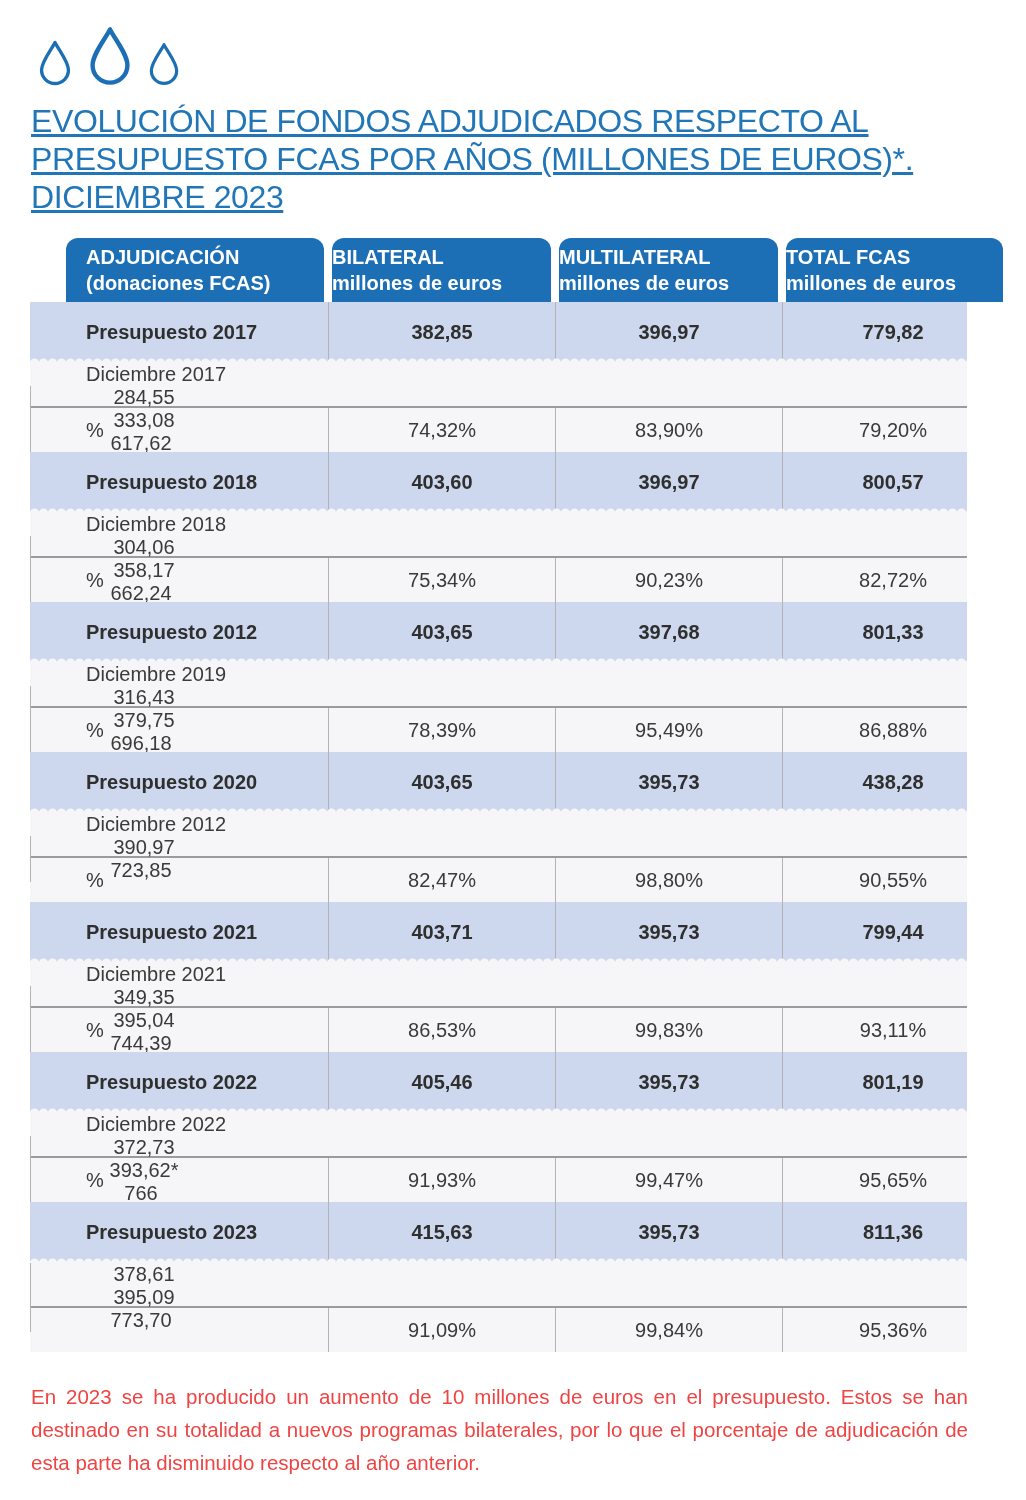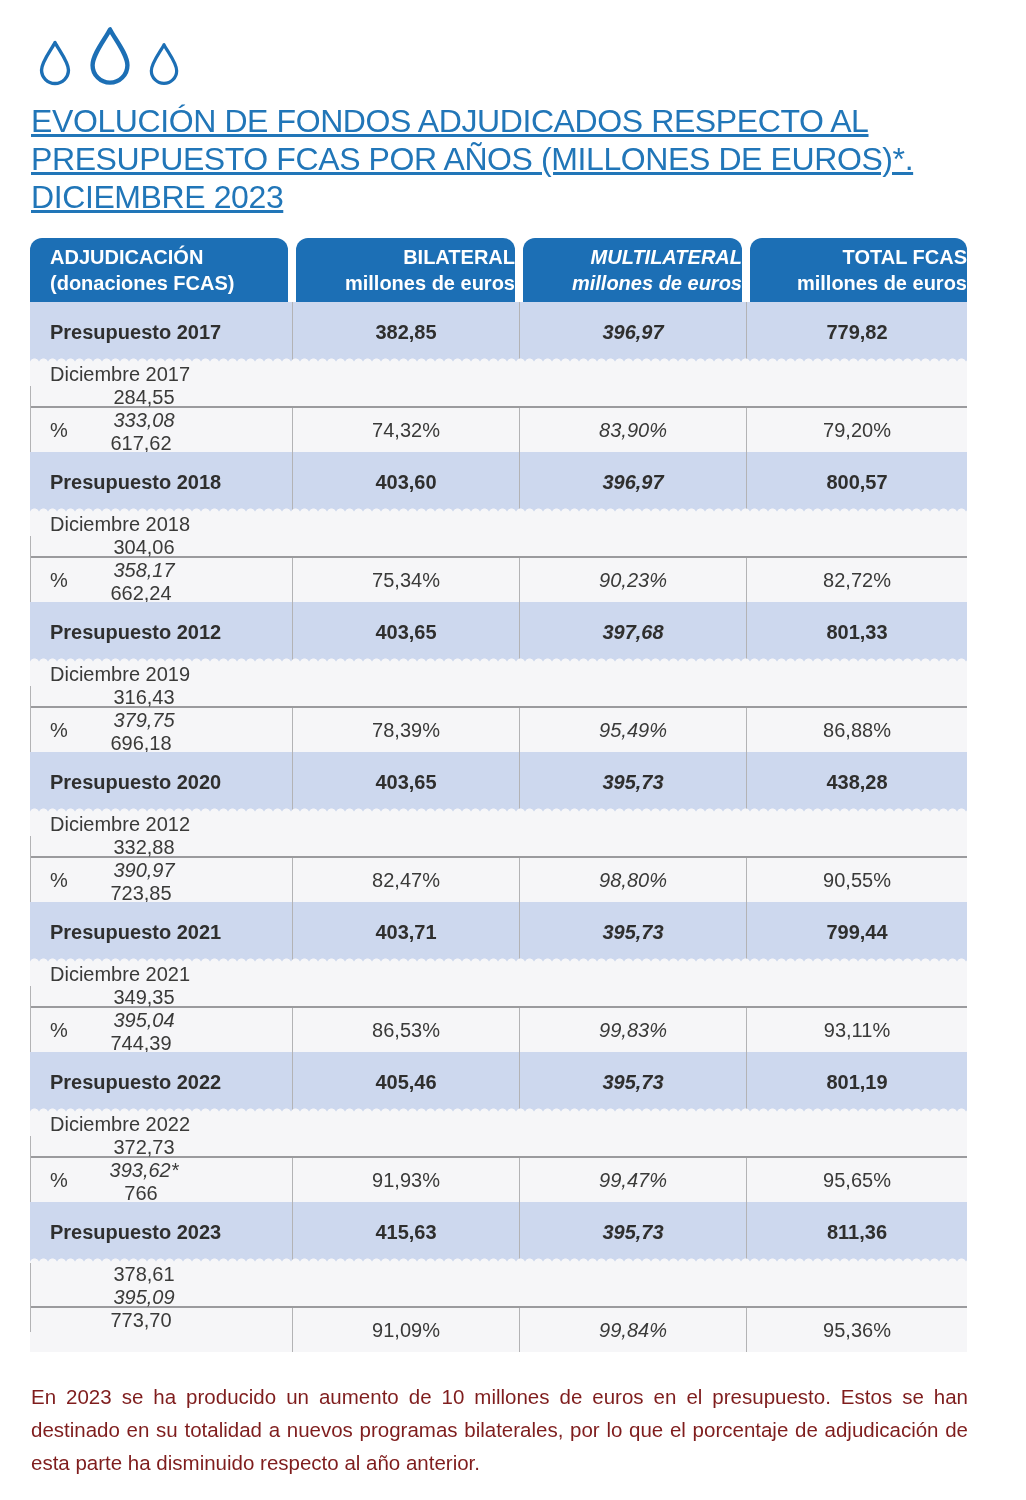--- a/index.html
+++ b/index.html
@@ -36,38 +36,38 @@
     letter-spacing:-0.4px;
     color:var(--title-blue);
     white-space:pre-line;
     text-decoration:underline;
   }
 
   
   .ftable{margin:22px 0 0 30px;width:937px;}
   .trow{display:flex;width:100%;}
   .td,.th{flex:0 0 auto;}
-  .c1{width:262px;}
+  .c1{width:262px;margin-left:36px;}
   .c2{width:227px;}
-  .c3{width:227px;font-style:italic;}
+  .c3{width:227px;}
   .c4{width:221px;}
 
   .thead{height:64px;}
   .th{height:64px;}
   .pill{
     background:var(--blue);
     border-radius:12px 12px 0 0;
     height:100%;
     margin:0 4px;
     color:#ffffff;
     font-weight:700;
     font-size:20px;
     line-height:26px;
     display:flex;flex-direction:column;justify-content:center;
-    text-align:right;
+    text-align:left;
   }
   .th.c1 .pill{margin-left:0;text-align:left;padding-left:20px;}
   .th.c4 .pill{margin-right:0;}
 
   .td{
     display:flex;align-items:center;justify-content:center;
     font-size:20px;
   }
   .td.c1{justify-content:flex-start;padding-left:20px;}
   .trow.body .td:not(.c1){border-left:1px solid var(--sep);}
@@ -90,21 +90,21 @@
   .row-plain{height:43px;background:var(--rowbg);flex-direction:column;}
   .row-pct{height:46px;background:var(--rowbg);border-top:2px solid var(--hline);}
 
   
   .note{
     margin:28px 0 0 31px;
     width:937px;
     font-size:20.5px;
     line-height:33px;
     text-align:justify;
-    color:#7f1d1d;
+    color:#ef4444;
   }
 </style>
 </head>
 <body>
 
 <div class="page">
 
   <div class="drops">
     <svg class="drop" width="34" height="46" viewBox="0 0 24 32">
       <path d="M12 1.5 C 9.5 6.5, 2.5 15, 2.5 21 a 9.5 9.5 0 0 0 19 0 C 21.5 15, 14.5 6.5, 12 1.5 Z" fill="none" stroke="#1c6fb5" stroke-width="2.4" stroke-linejoin="round"></path>
@@ -208,21 +208,20 @@
     </div>
 
     <div class="trow body row-budget">
       <div class="td c1">Presupuesto 2020</div>
       <div class="td c2">403,65</div>
       <div class="td c3">395,73</div>
       <div class="td c4">438,28</div>
     </div>
     <div class="trow body row-plain">
       <div class="td c1">Diciembre 2012</div>
-      <div class="td c2">332,88</div>
       <div class="td c3">390,97</div>
       <div class="td c4">723,85</div>
     </div>
     <div class="trow body row-pct">
       <div class="td c1">%</div>
       <div class="td c2">82,47%</div>
       <div class="td c3">98,80%</div>
       <div class="td c4">90,55%</div>
     </div>
 

